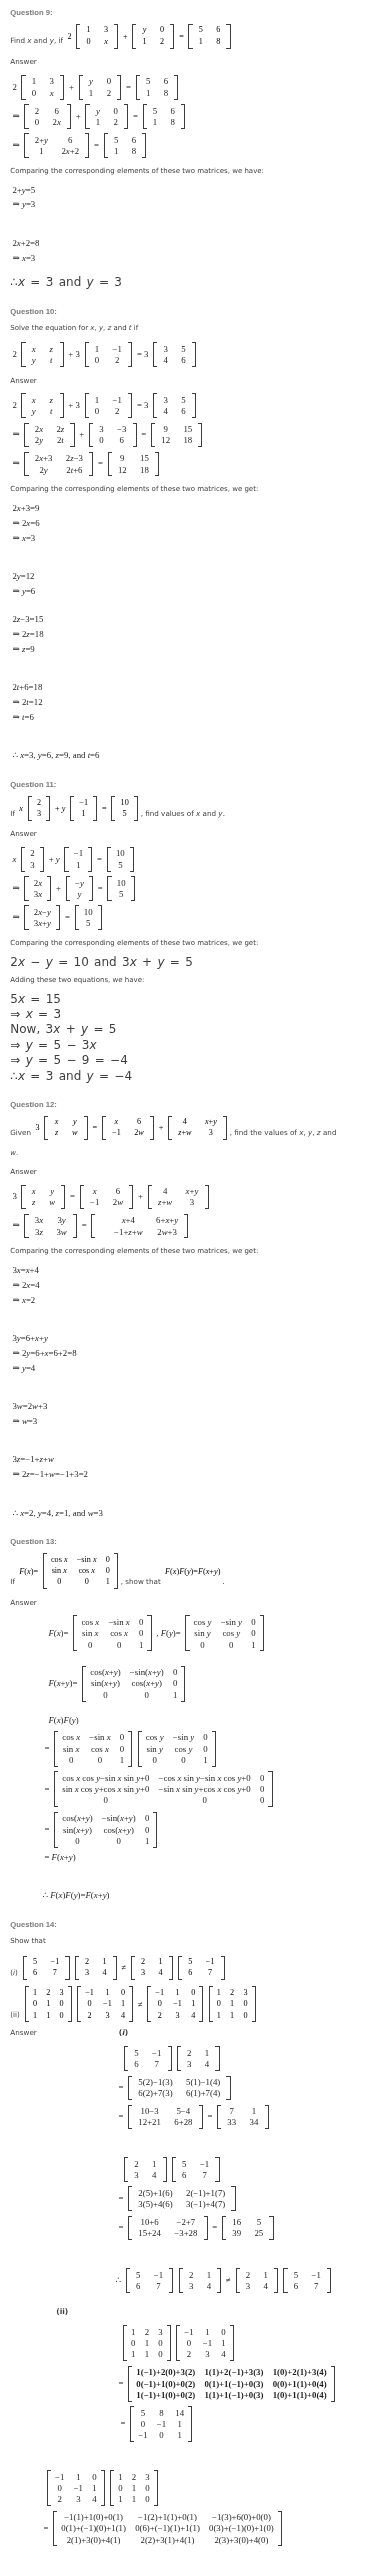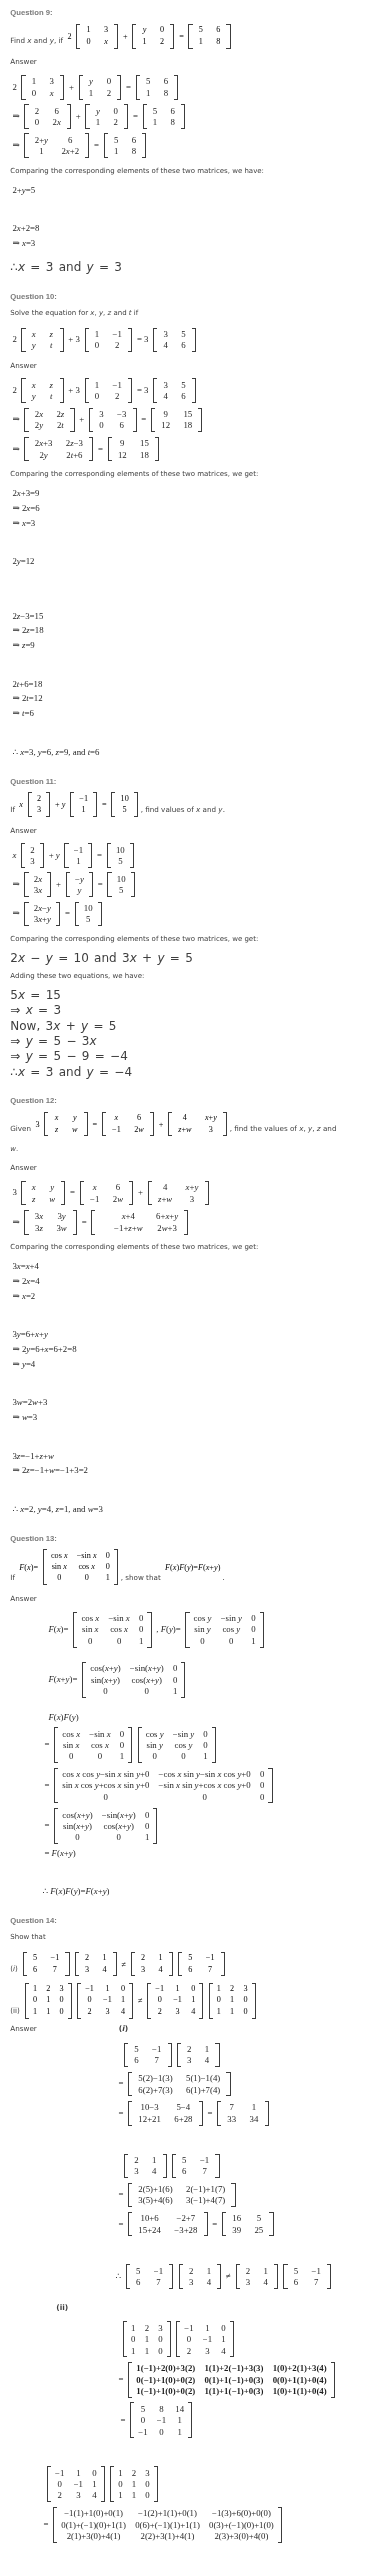--- a/index.html
+++ b/index.html
@@ -155,20 +155,25 @@
             <span class="mc">8</span>
           </span>
         </span>
       </div>
       <div class="tl">Comparing the corresponding elements of these two matrices, we have:</div>
       <div class="ml">
         <span class="mrun">
           <span class="mtk">2+<i>y</i>=5</span>
         </span>
       </div>
+      <div class="ml">
+        <span class="mrun">
+          <span class="mtk">⇒ <i>y</i>=3</span>
+        </span>
+      </div>
       <div class="ml" style="margin-top: 27px;">
         <span class="mrun">
           <span class="mtk">2<i>x</i>+2=8</span>
         </span>
       </div>
       <div class="ml">
         <span class="mrun">
           <span class="mtk">⇒ <i>x</i>=3</span>
         </span>
       </div>
@@ -285,21 +290,26 @@
       <div class="ml">
         <span class="mrun">
           <span class="mtk">⇒ <i>x</i>=3</span>
         </span>
       </div>
       <div class="ml" style="margin-top: 27px;">
         <span class="mrun">
           <span class="mtk">2<i>y</i>=12</span>
         </span>
       </div>
-      <div class="ml" style="margin-top: 43px;">
+      <div class="ml">
+        <span class="mrun">
+          <span class="mtk">⇒ <i>y</i>=6</span>
+        </span>
+      </div>
+      <div class="ml" style="margin-top: 17px;">
         <span class="mrun">
           <span class="mtk">2<i>z</i>−3=15</span>
         </span>
       </div>
       <div class="ml">
         <span class="mrun">
           <span class="mtk">⇒ 2<i>z</i>=18</span>
         </span>
       </div>
       <div class="ml">

